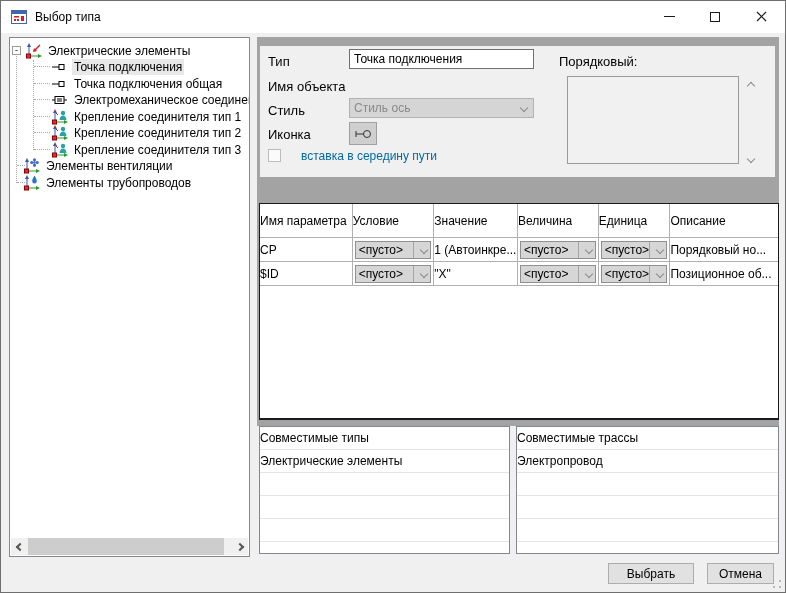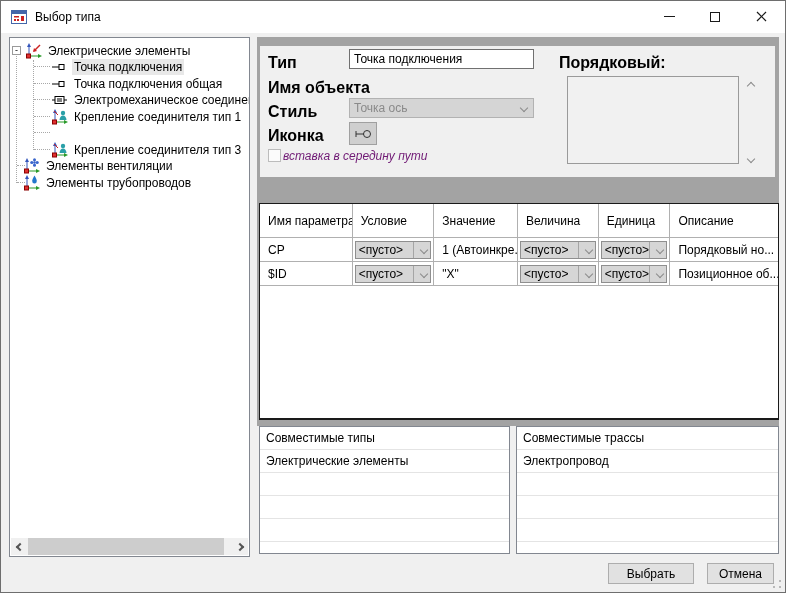--- a/index.html
+++ b/index.html
@@ -36,55 +36,55 @@
   .chev { width:6px; height:6px; border-left:2px solid #555; border-bottom:2px solid #555; }
   .chev.left  { transform:rotate(45deg); }
   .chev.right { transform:rotate(225deg); }
   .chev.up    { transform:rotate(135deg); }
   .chev.down  { transform:rotate(-45deg); }
   .chev.thin  { border-width:1px; border-color:#8a8a8a; }
 
   
   .gray-band { position:absolute; left:256px; top:36px; width:522px; height:389px; background:#a3a3a3; }
   .form-panel { position:absolute; left:3px; top:9px; width:515px; height:131px; background:#f0f0f0; }
-  .f-label { position:absolute; font-size:16px;font-weight:bold; }
+  .f-label { position:absolute; font-size:13px; }
   .f-input { position:absolute; left:89px; width:185px; height:20px; background:#fff;
              border:1px solid #707070; padding:2px 4px; overflow:hidden; white-space:nowrap; }
   .f-combo { position:absolute; left:89px; width:185px; height:20px; background:#d5d5d5;
              border:1px solid #b2b2b2; color:#8a8a8a; padding:2px 4px; }
   .f-combo .cv { position:absolute; right:6px; top:6px; }
   .icon-btn { position:absolute; left:89px; top:76px; width:28px; height:23px; background:#cfcfcf;
               border:1px solid #a0a0a0; display:flex; align-items:center; justify-content:center; }
   .cb-box { position:absolute; left:8px; top:103px; width:13px; height:13px; background:#fbfbfb; border:1px solid #bcbcbc; }
-  .cb-label { position:absolute; left:23px; top:103px; color:#701a75;font-style:italic; }
+  .cb-label { position:absolute; left:41px; top:103px; color:#0369a1; }
   .comment-area { position:absolute; left:307px; top:30px; width:172px; height:88px;
                   background:#f1f1f1; border:1px solid #9a9a9a; }
   .cmt-arrow { position:absolute; left:484px; width:14px; height:14px; display:flex; align-items:center; justify-content:center; }
 
   
   .ptable { position:absolute; left:258px; top:202px; width:520px; height:217px; background:#fff;
             border:1px solid #1a1a1a; border-bottom-width:2px; overflow:hidden; }
   .prow { display:flex; }
   .pcell { border-right:1px solid #b0b0b0; border-bottom:1px solid #b0b0b0; overflow:hidden;
-           white-space:nowrap; display:flex; align-items:center; padding-left:8px; }
+           white-space:nowrap; display:flex; align-items:center; padding-left:0; }
   .pcell:last-child { border-right:none; }
   .phead .pcell { height:34px; line-height:14px; }
   .pbody .pcell { height:24px; }
   .c0{width:93px;} .c1{width:82px;} .c2{width:84px;} .c3{width:81px;} .c4{width:72px;} .c5{width:108px;}
   .cell-combo { margin:2px; flex:1; height:18px; background:#d6d6d6; border:1px solid #8f8f8f;
                 display:flex; align-items:center; padding-left:3px; position:relative; }
   .cell-combo .cv { position:absolute; right:3px; top:5px; }
   .combo-sep { position:absolute; right:16px; top:0; bottom:0; border-left:1px solid #a5a5a5; }
   .pcell.combo-cell { padding:0; }
 
   
   .clist { position:absolute; top:425px; height:128px; background:#fff; border:1px solid #828790; overflow:hidden; }
   .clist.left  { left:258px; width:251px; }
   .clist.right { left:515px; width:263px; }
-  .lrow { height:23px; line-height:22px; padding-left:6px; border-bottom:1px solid #e4e4e4;
+  .lrow { height:23px; line-height:22px; border-bottom:1px solid #e4e4e4;
           overflow:hidden; white-space:nowrap; }
 
   
   .btn { position:absolute; top:562px; height:21px; background:#e1e1e1; border:1px solid #adadad;
          font-size:12px; font-family:"Liberation Sans", sans-serif; text-align:center; }
   .btn.select { left:607px; width:86px; }
   .btn.cancel { left:706px; width:67px; }
   .grip2 { position:absolute; right:4px; bottom:4px; width:2px; height:2px; background:#b8b8b8;
            box-shadow:0 -6px #b8b8b8, -6px 0 #b8b8b8, -12px 6px #b8b8b8, -6px 6px #b8b8b8, 0 6px #b8b8b8; }
 </style>
@@ -177,20 +177,33 @@
         <line x1="3" y1="13" x2="13" y2="13" stroke="#2a9a2a"></line>
           <polygon points="16,13 12,11 12,15" fill="#2a9a2a"></polygon>
         <line x1="2" y1="2" x2="6" y2="6" stroke="#cc2222"></line>
         <rect x="0.5" y="11" width="4" height="4" fill="#e03030" stroke="#8a0000"></rect>
         <circle cx="11" cy="4" r="2.2" fill="#2aa0a8"></circle>
         <path d="M7.5,11 Q8,6.5 11,6.5 Q14,6.5 14.5,11 Z" fill="#2aa0a8"></path>
       </svg>
       <span class="lbl">Крепление соединителя тип 1</span>
     </div>
 
+    <div class="tree-row" style="left:42px; top:86px;">
+      <svg class="tree-icon" viewBox="0 0 16 16">
+        <line x1="3" y1="13" x2="3" y2="3" stroke="#3355bb"></line>
+          <polygon points="3,0 1,4 5,4" fill="#3355bb"></polygon>
+        <line x1="3" y1="13" x2="13" y2="13" stroke="#2a9a2a"></line>
+          <polygon points="16,13 12,11 12,15" fill="#2a9a2a"></polygon>
+        <line x1="2" y1="2" x2="6" y2="6" stroke="#cc2222"></line>
+        <rect x="0.5" y="11" width="4" height="4" fill="#e03030" stroke="#8a0000"></rect>
+        <circle cx="11" cy="4" r="2.2" fill="#2aa0a8"></circle>
+        <path d="M7.5,11 Q8,6.5 11,6.5 Q14,6.5 14.5,11 Z" fill="#2aa0a8"></path>
+      </svg>
+      <span class="lbl">Крепление соединителя тип 2</span>
+    </div>
 
     <div class="tree-row" style="left:42px; top:103px;">
       <svg class="tree-icon" viewBox="0 0 16 16">
         <line x1="3" y1="13" x2="3" y2="3" stroke="#3355bb"></line>
           <polygon points="3,0 1,4 5,4" fill="#3355bb"></polygon>
         <line x1="3" y1="13" x2="13" y2="13" stroke="#2a9a2a"></line>
           <polygon points="16,13 12,11 12,15" fill="#2a9a2a"></polygon>
         <line x1="2" y1="2" x2="6" y2="6" stroke="#cc2222"></line>
         <rect x="0.5" y="11" width="4" height="4" fill="#e03030" stroke="#8a0000"></rect>
         <circle cx="11" cy="4" r="2.2" fill="#2aa0a8"></circle>
@@ -240,21 +253,21 @@
 
   <div class="gray-band">
     <div class="form-panel">
       <span class="f-label" style="left:8px; top:8px;">Тип</span>
       <div class="f-input" style="top:3px;">Точка подключения</div>
 
       <span class="f-label" style="left:8px; top:33px;">Имя объекта</span>
 
       <span class="f-label" style="left:8px; top:57px;">Стиль</span>
       <div class="f-combo" style="top:52px;">
-        <span>Точка ось</span>
+        <span>Стиль ось</span>
         <span class="cv chev thin down"></span>
       </div>
 
       <span class="f-label" style="left:8px; top:81px;">Иконка</span>
       <div class="icon-btn">
         <svg width="18" height="14" viewBox="0 0 18 14">
           <line x1="2" y1="4" x2="2" y2="10" stroke="#333"></line>
           <line x1="2" y1="7" x2="10" y2="7" stroke="#333"></line>
           <circle cx="13" cy="7" r="3.5" fill="none" stroke="#333"></circle>
         </svg>

